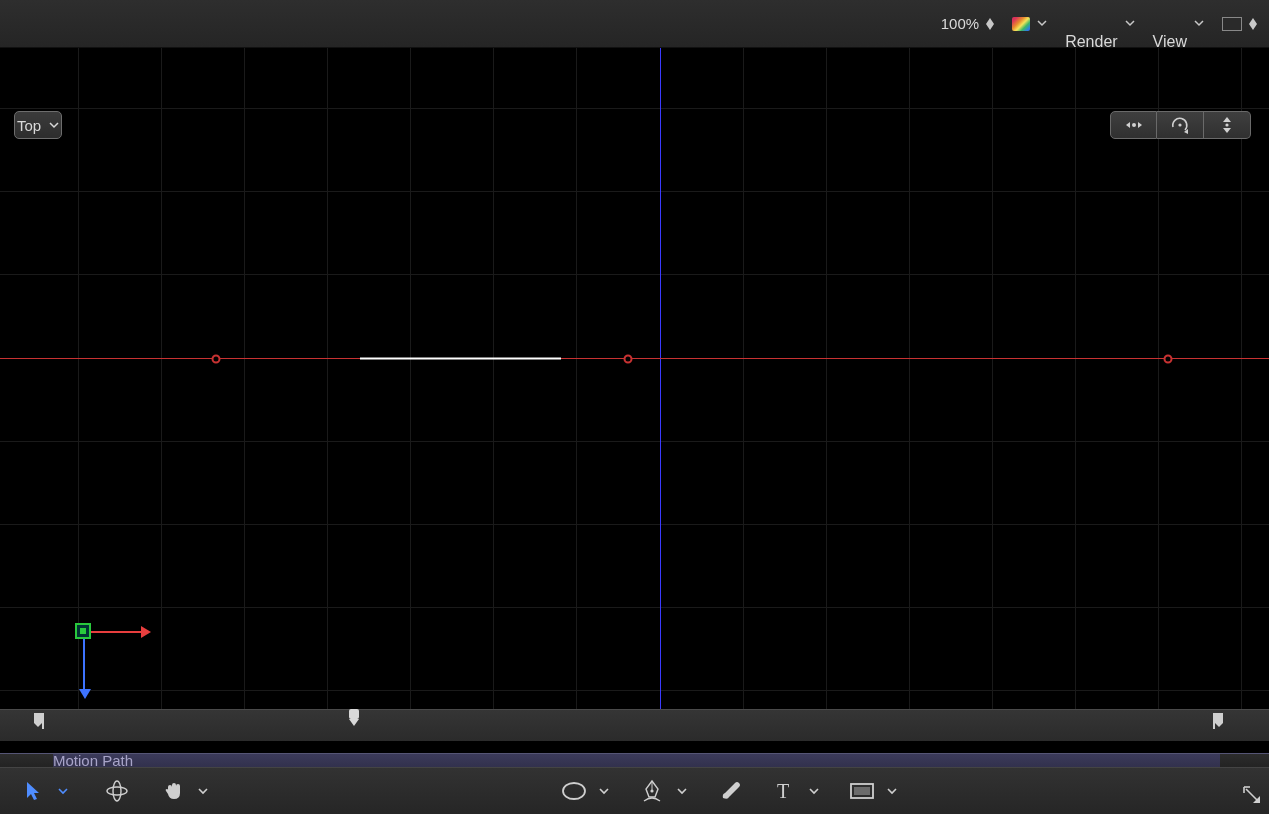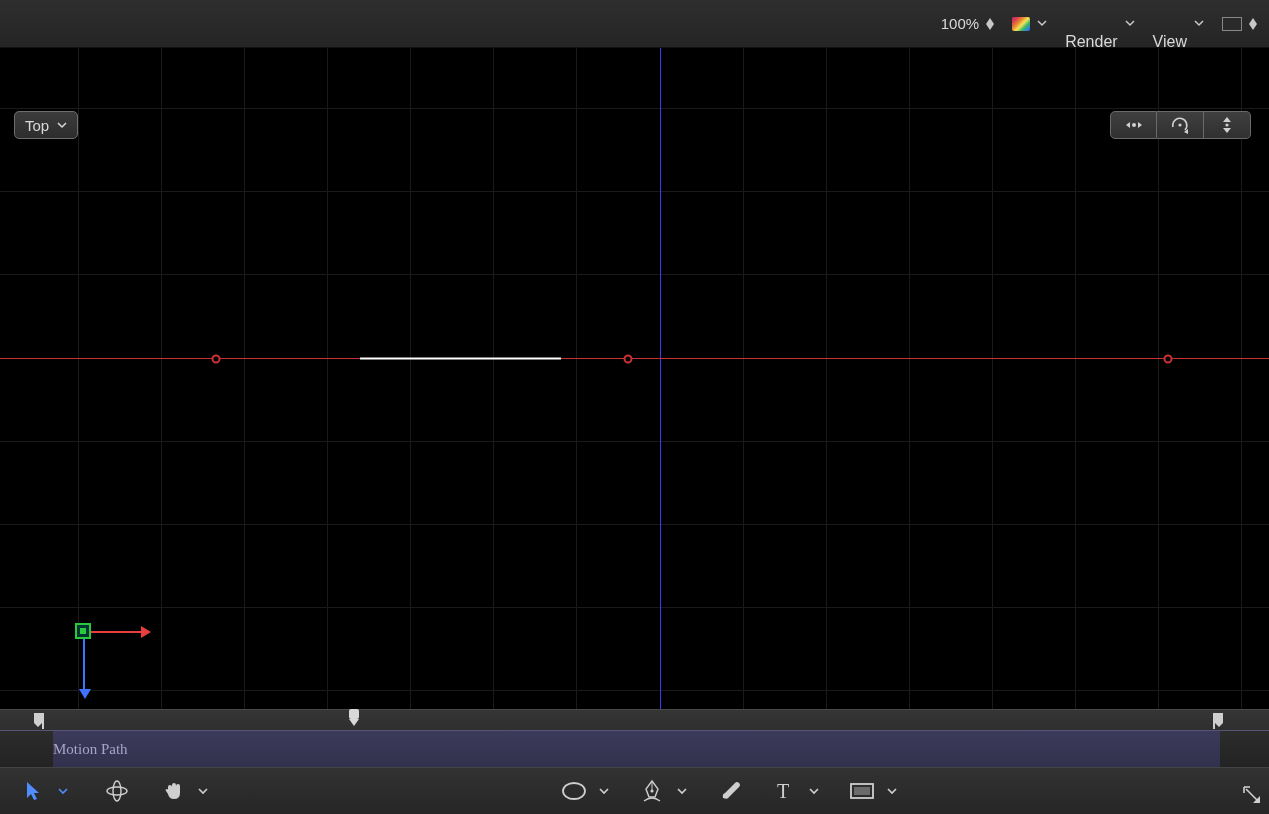--- a/index.html
+++ b/index.html
@@ -28,21 +28,21 @@
   .grp{display:flex;align-items:center;gap:4px;cursor:default;}
   .zoom{display:flex;align-items:center;font-size:15px;}
   .stepper{display:inline-flex;flex-direction:column;margin-left:3px;}
   .stepper svg{display:block;}
   .color-swatch{width:18px;height:14px;border-radius:2px;background:linear-gradient(135deg,#d9325a 15%,#e88b2d 38%,#f5e35a 55%,#3db868 72%,#2d7de8 90%);margin-right:2px;}
   .chev-down{margin-left:1px;}
   .menu-label{font-size:16px;font-weight:400;margin-right:2px;margin-top:36px;}
   .rect-swatch{width:20px;height:14px;border:1px solid #888;background:#2a2a2a;}
 
   
-  .view-select{position:absolute;top:63px;left:14px;display:flex;align-items:center;gap:8px;height:28px;padding:0 10px;border:1px solid #6d6d6d;border-radius:5px;background:linear-gradient(#3b3b3b,#2d2d2d);font-size:15px;}
+  .view-select{position:absolute;top:63px;left:14px;display:flex;align-items:center;gap:8px;height:28px;padding:0 2px;border:1px solid #6d6d6d;border-radius:5px;background:linear-gradient(#3b3b3b,#2d2d2d);font-size:15px;}
   .nav-btns{position:absolute;top:63px;right:18px;display:flex;}
   .nav-btn{width:47px;height:28px;border:1px solid #6a6a6a;background:linear-gradient(#3f3f3f,#303030);display:flex;align-items:center;justify-content:center;}
   .nav-btn:first-child{border-radius:5px 0 0 5px;}
   .nav-btn:last-child{border-radius:0 5px 5px 0;border-left:none;}
   .nav-btn:nth-child(2){border-left:none;}
 
   
   .canvas{position:absolute;top:48px;left:0;right:0;bottom:105px;background:var(--bg-canvas);overflow:hidden;}
   .vgrid,.hgrid{position:absolute;background:var(--grid);}
   .vgrid{top:0;bottom:0;width:1px;}
@@ -60,21 +60,21 @@
   .gizmo .origin-out{position:absolute;left:-8px;top:-8px;width:16px;height:16px;border:2px solid var(--green);background:#033;}
   .gizmo .origin-in{position:absolute;left:-3px;top:-3px;width:6px;height:6px;background:var(--green);}
 
   
   .mini-tl{position:absolute;left:0;right:0;bottom:73px;height:32px;background:linear-gradient(#353535,#2b2b2b);border-top:1px solid #4a4a4a;}
   .in-marker{position:absolute;left:34px;top:3px;}
   .out-marker{position:absolute;right:44px;top:3px;}
   .playhead{position:absolute;left:347px;top:-2px;}
 
   
-  .track{position:absolute;left:0;right:0;bottom:47px;height:37px;background:linear-gradient(var(--purple),#32314d);border-top:1px solid #555575;display:flex;align-items:center;font-family:Liberation Serif, serif;}
+  .track{position:absolute;left:0;right:0;bottom:47px;height:14px;background:linear-gradient(var(--purple),#32314d);border-top:1px solid #555575;display:flex;align-items:center;}
   .track-gap{width:53px;height:100%;background:linear-gradient(#2c2c2c,#232323);}
   .track-label{font-size:15px;color:var(--purple-text);margin-left:0;}
   .track-end{position:absolute;right:0;top:0;width:49px;height:100%;background:linear-gradient(#2c2c2c,#232323);}
 
   
   .btmbar{position:absolute;left:0;right:0;bottom:0;height:47px;background:linear-gradient(#323232,#262626);border-top:1px solid #444;display:flex;align-items:center;padding:0 20px;}
   .tool{display:flex;align-items:center;justify-content:center;min-width:26px;height:30px;margin-right:4px;}
   .tool.split{margin-right:14px;}
   .spacer{flex:1;}
   .corner-resize{position:absolute;right:6px;bottom:4px;}

